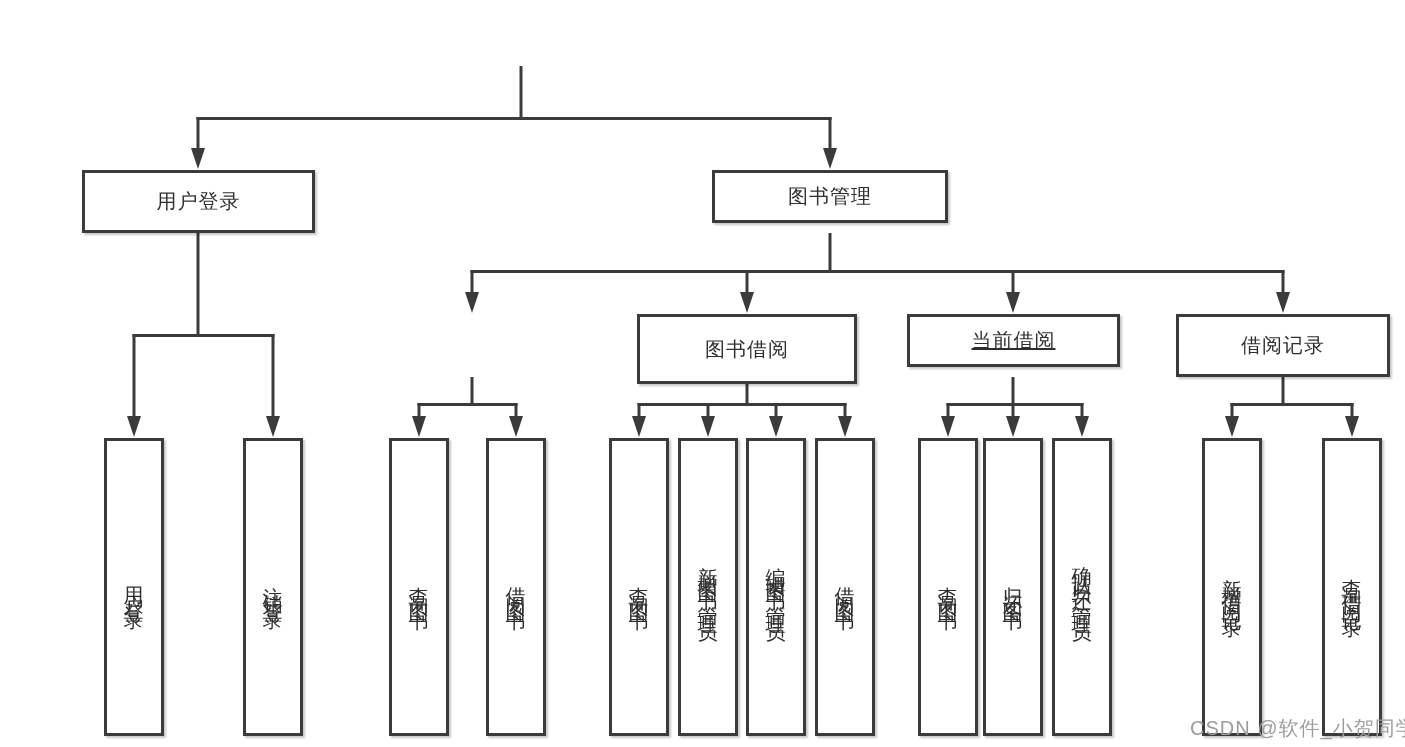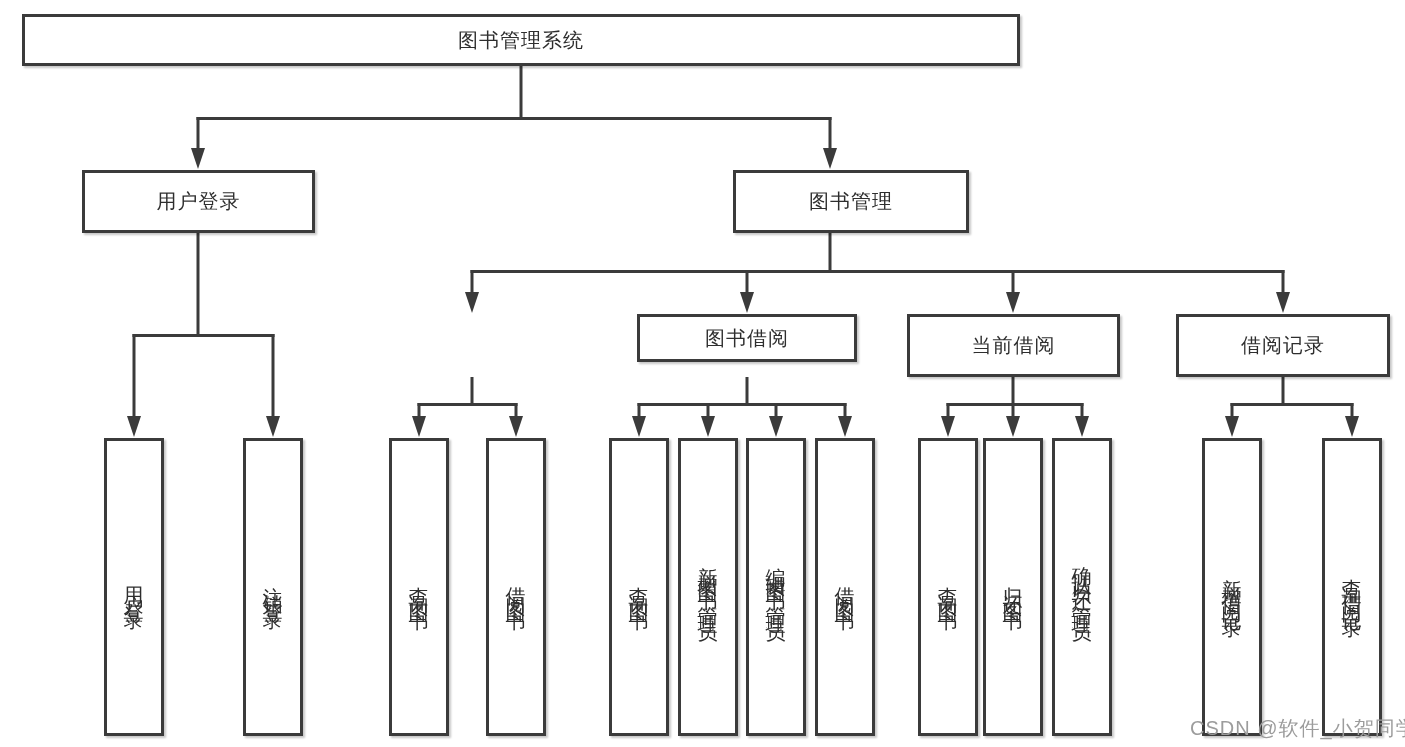--- a/index.html
+++ b/index.html
@@ -92,35 +92,32 @@
       <line x1="1013" y1="403" x2="1013" y2="421" stroke="#3b3b3b" stroke-width="3"></line>
       <polygon points="1006,416 1020,416 1013,437" fill="#3b3b3b"></polygon>
       <line x1="1082" y1="403" x2="1082" y2="421" stroke="#3b3b3b" stroke-width="3"></line>
       <polygon points="1075,416 1089,416 1082,437" fill="#3b3b3b"></polygon>
       <line x1="1232" y1="403" x2="1232" y2="421" stroke="#3b3b3b" stroke-width="3"></line>
       <polygon points="1225,416 1239,416 1232,437" fill="#3b3b3b"></polygon>
       <line x1="1352" y1="403" x2="1352" y2="421" stroke="#3b3b3b" stroke-width="3"></line>
       <polygon points="1345,416 1359,416 1352,437" fill="#3b3b3b"></polygon>
     </svg>
 
-  <div class="node" style="left:22px; top:14px; width:998px; height:52px;">
-    <span class="hlabel">图书管理系统</span>
-  </div>
 
   <div class="node" style="left:82px; top:170px; width:233px; height:63px;">
     <span class="hlabel">用户登录</span>
   </div>
-  <div class="node" style="left:712px; top:170px; width:236px; height:63px;margin-left:21px;">
+  <div class="node" style="left:712px; top:170px; width:236px; height:53px;">
     <span class="hlabel">图书管理</span>
   </div>
 
-  <div class="node" style="left:637px; top:314px; width:220px; height:48px;justify-content:center;">
+  <div class="node" style="left:637px; top:314px; width:220px; height:70px;justify-content:center;">
     <span class="hlabel">图书借阅</span>
   </div>
-  <div class="node" style="left:907px; top:314px; width:213px; height:63px;">
+  <div class="node" style="left:907px; top:314px; width:213px; height:53px;text-decoration:underline;">
     <span class="hlabel">当前借阅</span>
   </div>
   <div class="node" style="left:1176px; top:314px; width:214px; height:63px;">
     <span class="hlabel">借阅记录</span>
   </div>
 
   <div class="node leaf" style="left:104px; top:438px; width:60px; height:298px;">
     <span class="vtext">用户登录</span>
   </div>
   <div class="node leaf" style="left:243px; top:438px; width:60px; height:298px;">

